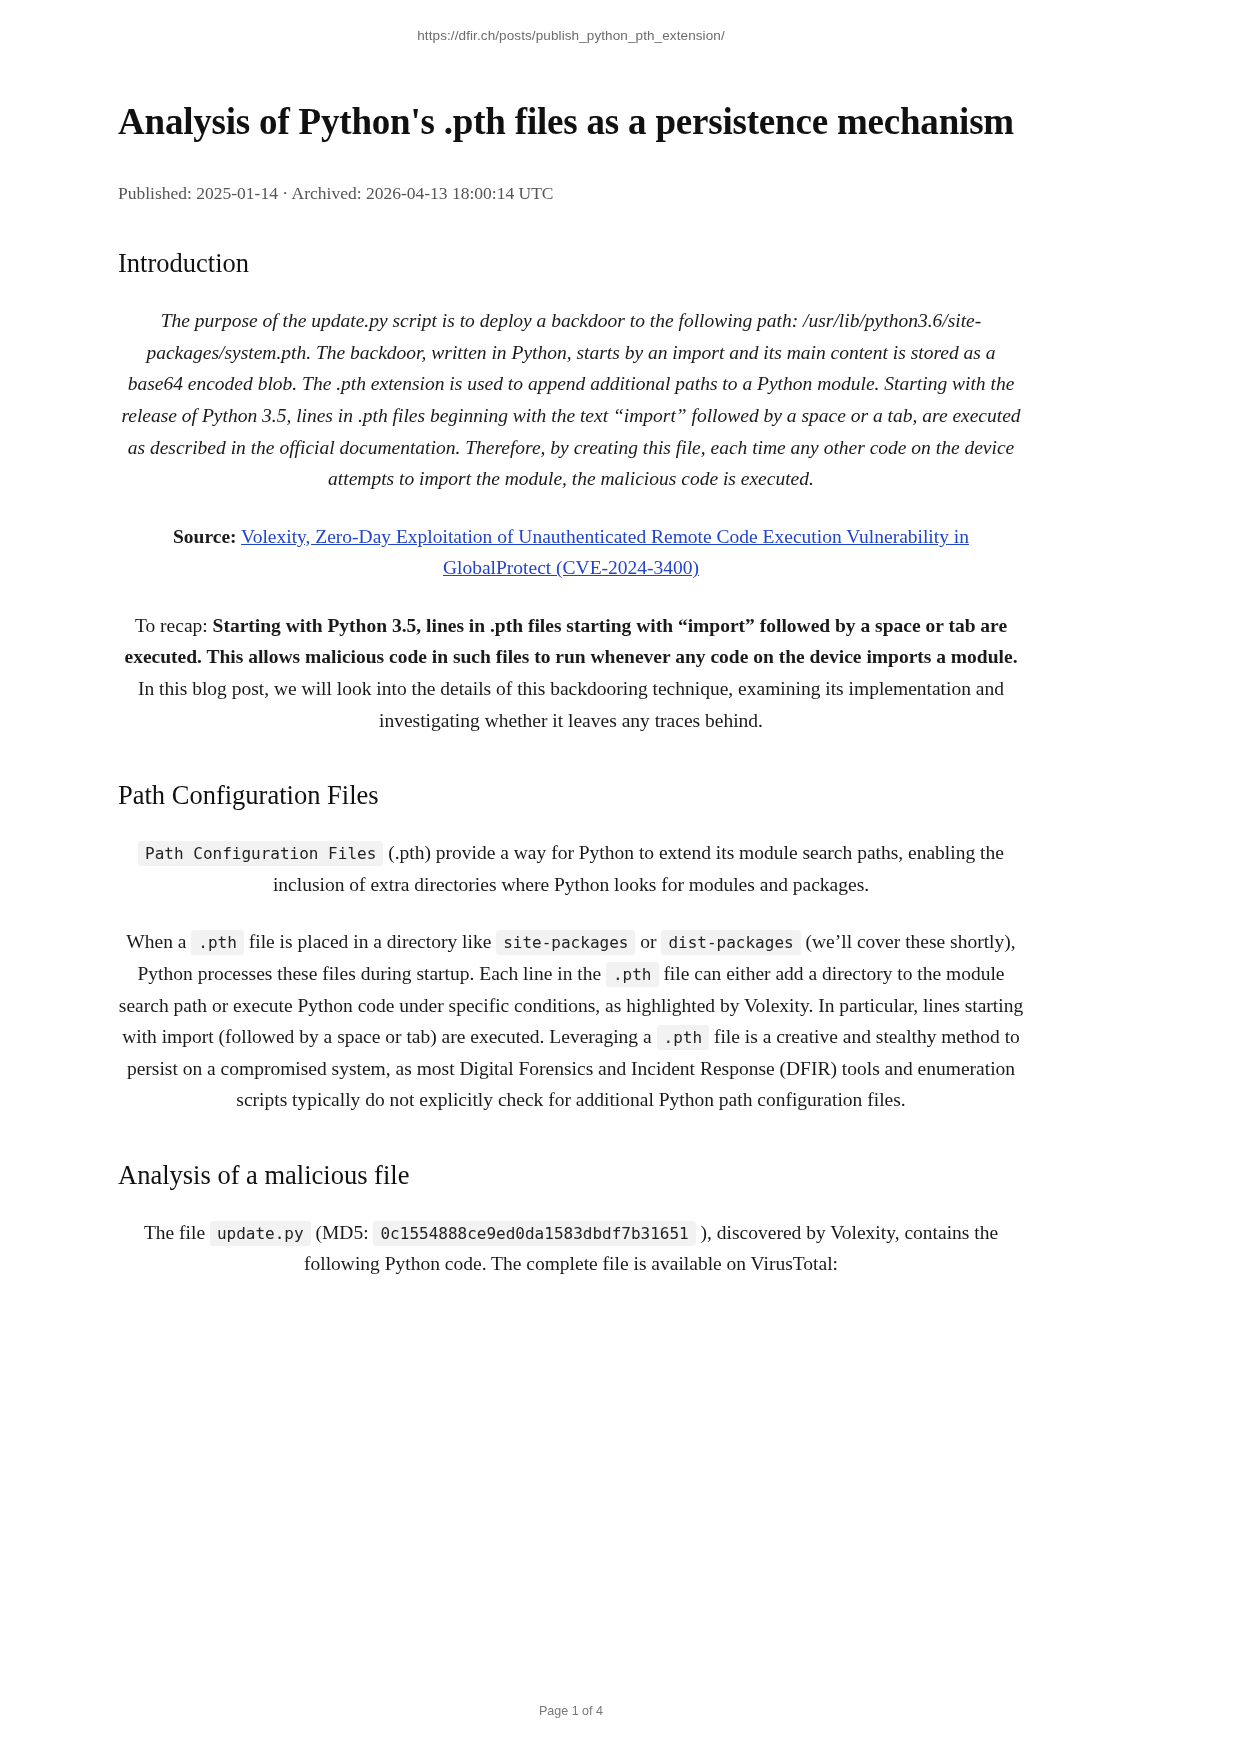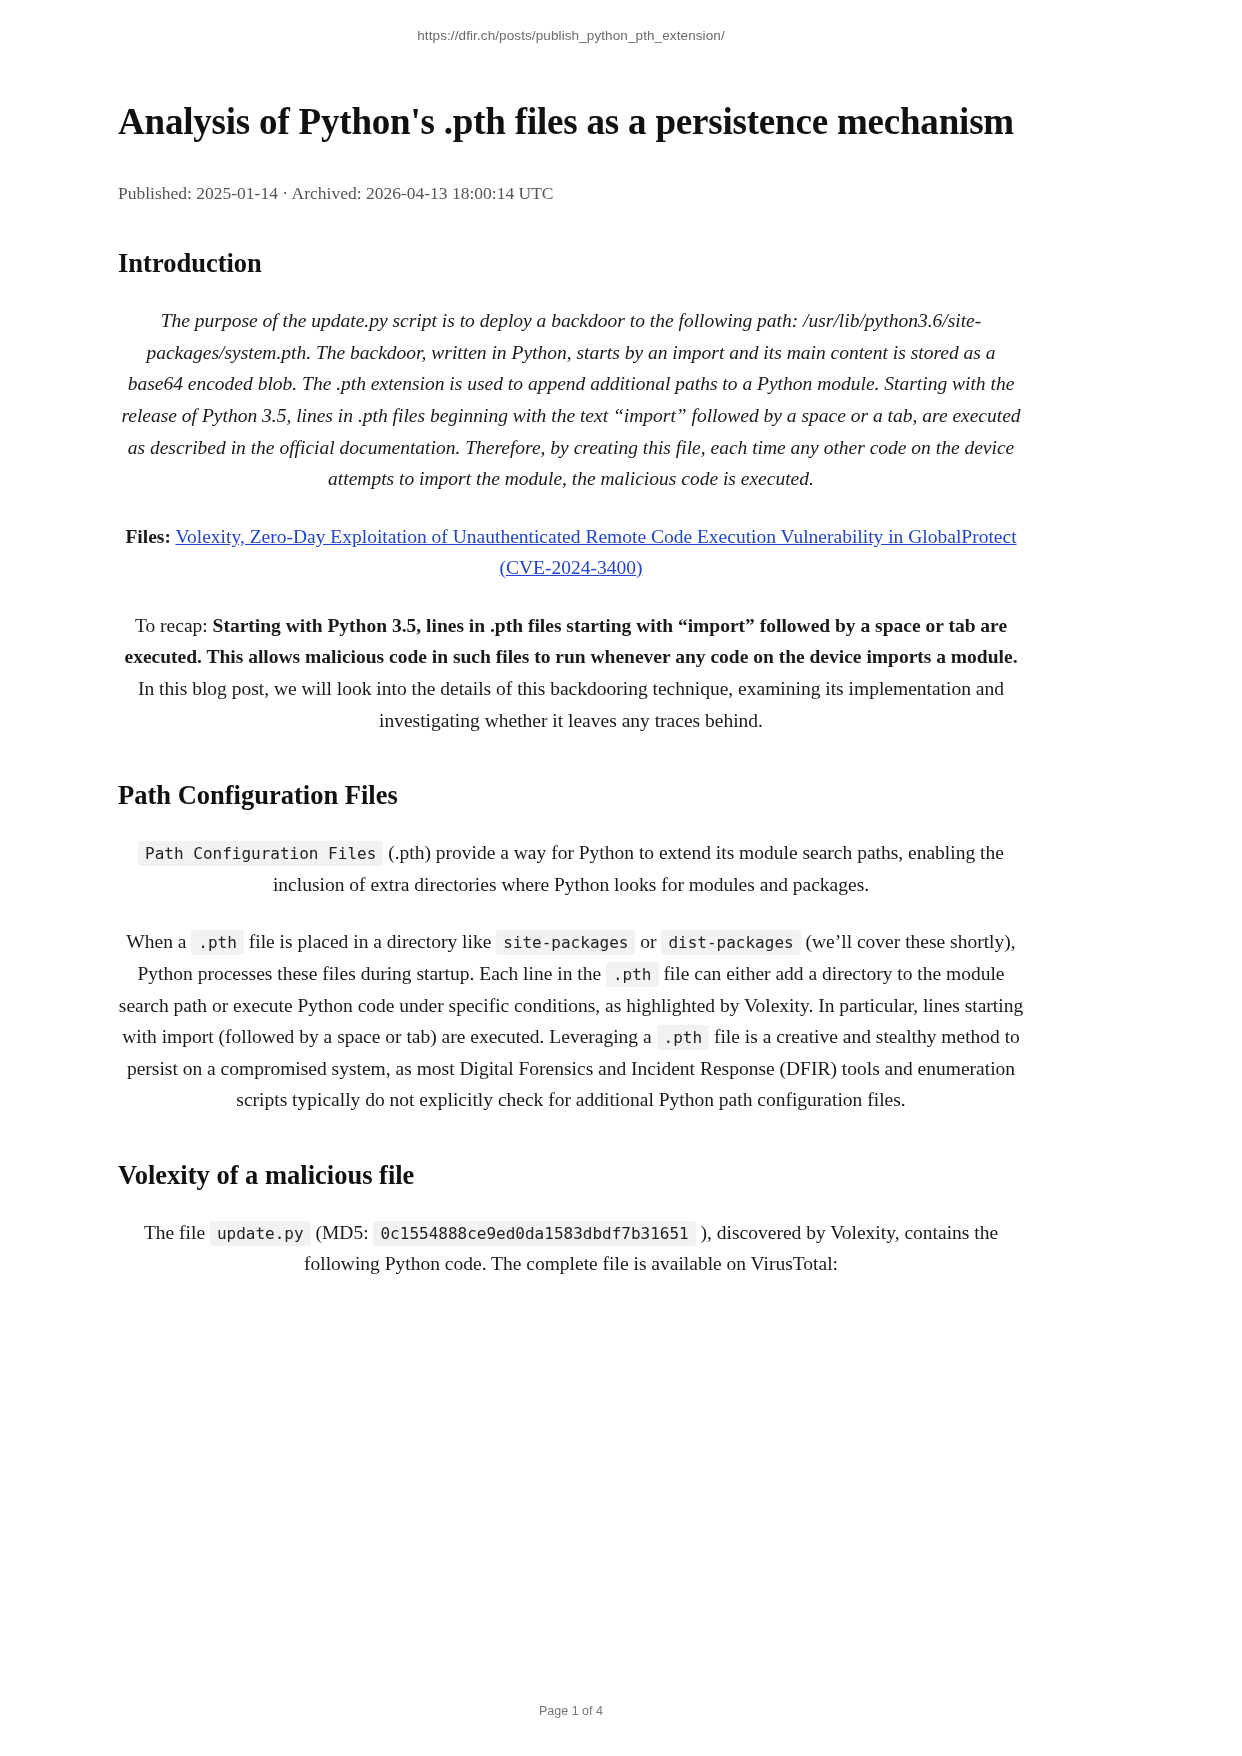--- a/index.html
+++ b/index.html
@@ -43,21 +43,21 @@
   }
   .meta-line {
     font-family: "Liberation Serif", serif;
     font-size: 17.5px;
     color: #555;
     margin-top: 38px;
   }
   h2.section {
     font-family: "Liberation Serif", serif;
     font-size: 26.5px;
-    font-weight: bold;
+    font-weight: normal;
     margin: 44px 0 0 0;
     color: #111;
   }
   p.para {
     font-size: 19.5px;
     line-height: 1.62;
     margin: 26px 0 0 0;
     text-align: center;
     color: #1a1a1a;
   }
@@ -113,31 +113,31 @@
   <div class="content">
 
     <h1 class="doc-title">Analysis of Python's .pth files as a persistence mechanism</h1>
 
     <div class="meta-line">Published: 2025-01-14 · Archived: 2026-04-13 18:00:14 UTC</div>
 
     <h2 class="section">Introduction</h2>
 
     <p class="para intro-italic">The purpose of the update.py script is to deploy a backdoor to the following path: /usr/lib/python3.6/site-packages/system.pth. The backdoor, written in Python, starts by an import and its main content is stored as a base64 encoded blob. The .pth extension is used to append additional paths to a Python module. Starting with the release of Python 3.5, lines in .pth files beginning with the text “import” followed by a space or a tab, are executed as described in the official documentation. Therefore, by creating this file, each time any other code on the device attempts to import the module, the malicious code is executed.</p>
 
-    <p class="para"><span class="bold">Files:</span> <a class="ext-link" href="#">Volexity, Zero-Day Exploitation of Unauthenticated Remote Code Execution Vulnerability in GlobalProtect (CVE-2024-3400)</a></p>
+    <p class="para"><span class="bold">Source:</span> <a class="ext-link" href="#">Volexity, Zero-Day Exploitation of Unauthenticated Remote Code Execution Vulnerability in GlobalProtect (CVE-2024-3400)</a></p>
 
     <p class="para"><span>To recap: </span><span class="bold">Starting with Python 3.5, lines in .pth files starting with “import” followed by a space or tab are executed. This allows malicious code in such files to run whenever any code on the device imports a module.</span><span> In this blog post, we will look into the details of this backdooring technique, examining its implementation and investigating whether it leaves any traces behind.</span></p>
 
     <h2 class="section">Path Configuration Files</h2>
 
     <p class="para"><code class="inline">Path Configuration Files</code><span> (.pth) provide a way for Python to extend its module search paths, enabling the inclusion of extra directories where Python looks for modules and packages.</span></p>
 
     <p class="para"><span>When a </span><code class="inline">.pth</code><span> file is placed in a directory like </span><code class="inline">site-packages</code><span> or </span><code class="inline">dist-packages</code><span> (we’ll cover these shortly), Python processes these files during startup. Each line in the </span><code class="inline">.pth</code><span> file can either add a directory to the module search path or execute Python code under specific conditions, as highlighted by Volexity. In particular, lines starting with import (followed by a space or tab) are executed. Leveraging a </span><code class="inline">.pth</code><span> file is a creative and stealthy method to persist on a compromised system, as most Digital Forensics and Incident Response (DFIR) tools and enumeration scripts typically do not explicitly check for additional Python path configuration files.</span></p>
 
-    <h2 class="section">Volexity of a malicious file</h2>
+    <h2 class="section">Analysis of a malicious file</h2>
 
     <p class="para"><span>The file </span><code class="inline">update.py</code><span> (MD5: </span><code class="inline">0c1554888ce9ed0da1583dbdf7b31651</code><span> ), discovered by Volexity, contains the following Python code. The complete file is available on VirusTotal:</span></p>
 
 
   </div>
 
   <div class="page-footer">Page 1 of 4</div>
 
 </div>
 

